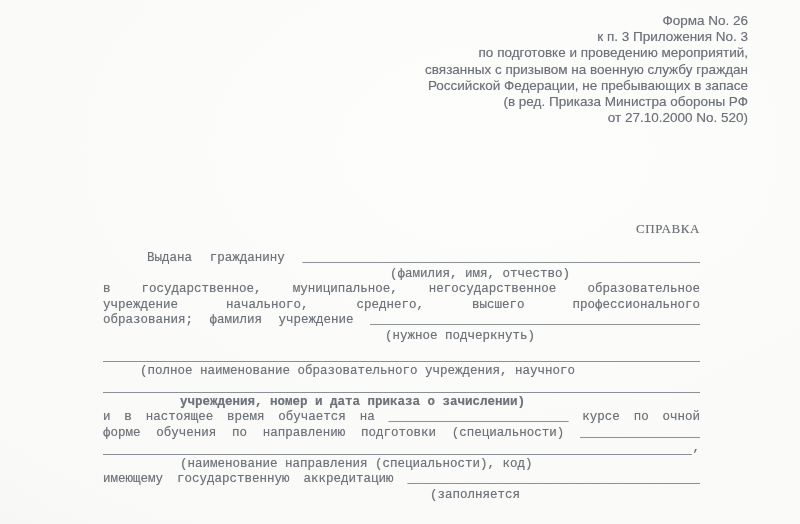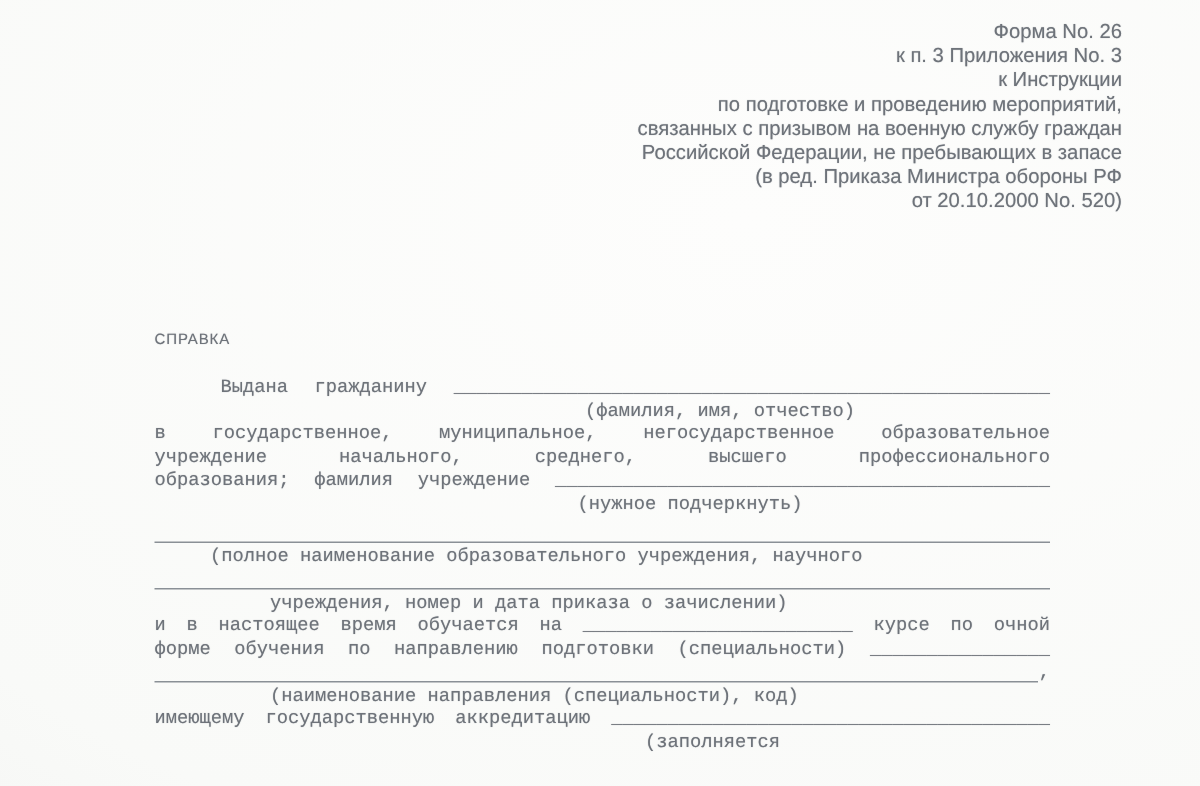--- a/index.html
+++ b/index.html
@@ -21,23 +21,23 @@
     position:absolute;top:13px;right:52px;
     text-align:right;
     font-size:13.5px;line-height:16.2px;
     color:var(--ink);
     text-shadow:0 0 0.7px rgba(110,115,122,.55);
     white-space:nowrap;
   }
   
   .doc-title{
     position:absolute;top:221px;left:103px;width:597px;
-    text-align:left;
-    font-family:Liberation Sans, sans-serif;
-    font-size:10px;letter-spacing:0.6px;
+    text-align:right;
+    font-family:Liberation Serif, serif;
+    font-size:13px;letter-spacing:0.6px;
     color:var(--ink);
     text-shadow:0 0 0.7px rgba(110,115,122,.55);
   }
   
   .form-body{
     position:absolute;top:251px;left:103px;width:597px;
     font-family:"Liberation Mono","DejaVu Sans Mono",monospace;
     font-size:12.5px;
     color:var(--ink);
     text-shadow:0 0 0.7px rgba(110,115,122,.55);
@@ -45,37 +45,36 @@
   .row{height:15.5px;line-height:15.5px;}
   .row.justify{text-align:justify;text-align-last:justify;}
   .row.flex{display:flex;align-items:flex-end;}
   .fill-line{flex:1;height:13.5px;margin-bottom:1.5px;border-bottom:1px solid var(--line);}
   
   [data-name="line-issued-to"]{padding-left:44px;}
   [data-name="caption-fio"]{padding-left:287px;font-family:Liberation Mono, monospace;}
   [data-name="caption-underline-needed"]{padding-left:282px;}
   [data-name="line-blank-1"]{margin-top:4px;}
   [data-name="caption-institution-name-1"]{padding-left:37px;}
-  [data-name="caption-institution-name-2"]{padding-left:77px;}
+  [data-name="caption-institution-name-2"]{padding-left:77px;font-weight:bold;}
   [data-name="caption-specialty-code"]{padding-left:77px;}
   [data-name="caption-filled-in"]{padding-left:327px;}
 </style>
 </head>
 <body>
 
 <div class="page" data-name="scanned-form-page">
   <div class="form-header" data-name="form-header">
       <div data-name="header-line">Форма No. 26</div>
       <div data-name="header-line">к п. 3 Приложения No. 3</div>
-      <div data-name="header-line">к Инструкции</div>
       <div data-name="header-line">по подготовке и проведению мероприятий,</div>
       <div data-name="header-line">связанных с призывом на военную службу граждан</div>
       <div data-name="header-line">Российской Федерации, не пребывающих в запасе</div>
       <div data-name="header-line">(в ред. Приказа Министра обороны РФ</div>
-      <div data-name="header-line">от 20.10.2000 No. 520)</div>
+      <div data-name="header-line">от 27.10.2000 No. 520)</div>
     </div>
   <div class="doc-title" data-name="document-title">СПРАВКА</div>
   <div class="form-body" data-name="form-body">
       <div class="row justify" data-name="line-issued-to">Выдана гражданину _____________________________________________________</div>
       <div class="row caption" data-name="caption-fio">(фамилия, имя, отчество)</div>
       <div class="row justify" data-name="line-institution-types">в государственное, муниципальное, негосударственное образовательное</div>
       <div class="row justify" data-name="line-education-levels">учреждение начального, среднего, высшего профессионального</div>
       <div class="row justify" data-name="line-science-institution">образования; фамилия учреждение ____________________________________________</div>
       <div class="row caption" data-name="caption-underline-needed">(нужное подчеркнуть)</div>
       <div class="row flex" data-name="line-blank-1">

